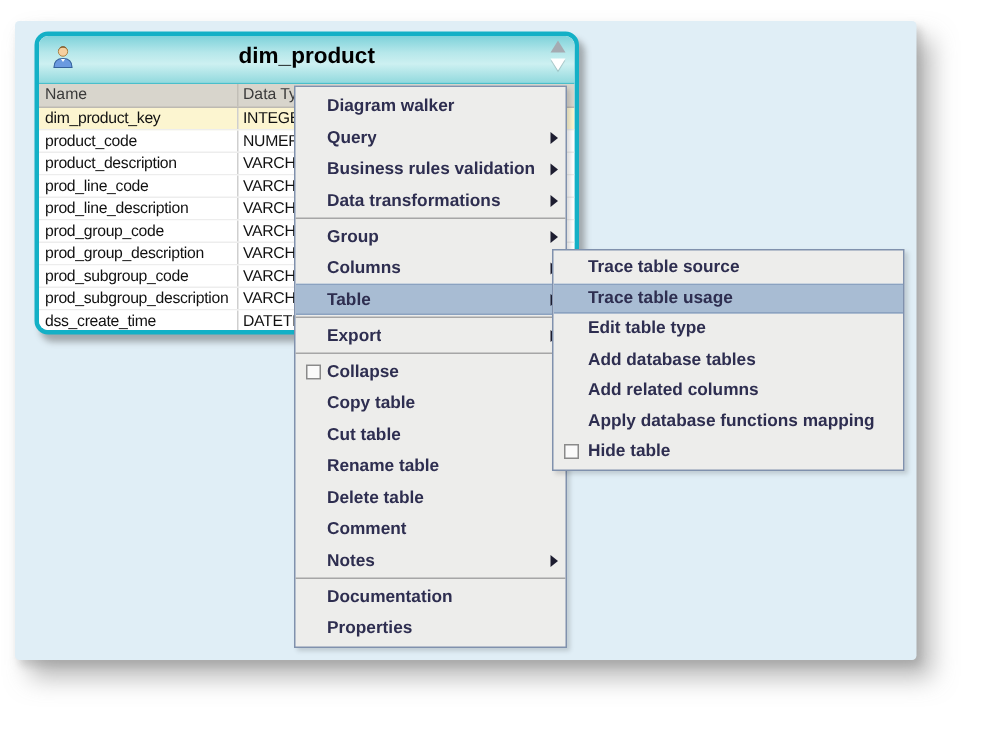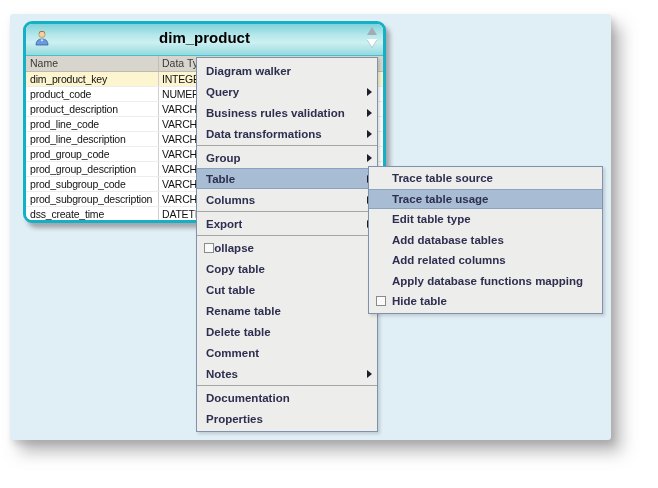--- a/index.html
+++ b/index.html
@@ -32,21 +32,21 @@
   .cell{box-sizing:border-box;}
   .cell.name{width:133px;padding-left:4px;border-right:1px solid #cfcfcf;overflow:hidden;white-space:nowrap;}
   .cell.type{flex:1;padding-left:3px;overflow:hidden;white-space:nowrap;}
   .tw-colhead .cell.name{border-right:1px solid #c2bfb7;}
 
   
   .menu{position:absolute;background:#ededeb;border:1px solid #8091ad;box-sizing:border-box;
     box-shadow:2px 2px 3px rgba(0,0,0,0.15);padding:2px 0;}
   .main-menu{left:196px;top:57px;width:182px;z-index:5;}
   .sub-menu{left:368px;top:166px;width:235px;z-index:6;padding:1px 0;}
-  .mi{position:relative;display:flex;align-items:center;height:21px;padding-left:9px;padding-right:5px;
+  .mi{position:relative;display:flex;align-items:center;height:21px;padding-left:21px;padding-right:5px;
     font-size:11.5px;font-weight:bold;color:#2e2e50;cursor:pointer;box-sizing:border-box;}
   .sub-menu .mi{height:20.5px;padding-left:23px;text-align:center;}
   .mi.selected{background:#a8bcd3;box-shadow:inset 0 1px 0 #8ba2c0, inset 0 -1px 0 #8ba2c0;}
   .mi-label{white-space:nowrap;overflow:hidden;}
   .mi-arrow{margin-left:auto;width:0;height:0;border-style:solid;border-width:4px 0 4px 5px;
     border-color:transparent transparent transparent #1d1d30;}
   .mi-check{position:absolute;left:7px;top:50%;transform:translateY(-50%);width:8px;height:8px;
     border:1px solid #8a8a8a;background:#fafafa;}
   .msep{height:1px;background:#a6a6a6;margin:1px 0;}
 </style>
@@ -133,28 +133,28 @@
     </div>
     <div class="mi">
       <span class="mi-label">Data transformations</span>
       <span class="mi-arrow"></span>
     </div>
     <div class="msep"></div>
     <div class="mi">
       <span class="mi-label">Group</span>
       <span class="mi-arrow"></span>
     </div>
+    <div class="mi">
+      <span class="mi-label">Columns</span>
+      <span class="mi-arrow"></span>
+    </div>
     <div class="mi selected">
       <span class="mi-label">Table</span>
       <span class="mi-arrow"></span>
     </div>
-    <div class="mi">
-      <span class="mi-label">Columns</span>
-      <span class="mi-arrow"></span>
-    </div>
     <div class="msep"></div>
     <div class="mi">
       <span class="mi-label">Export</span>
       <span class="mi-arrow"></span>
     </div>
     <div class="msep"></div>
     <div class="mi">
       <span class="mi-check"></span>
       <span class="mi-label">Collapse</span>
     </div>

